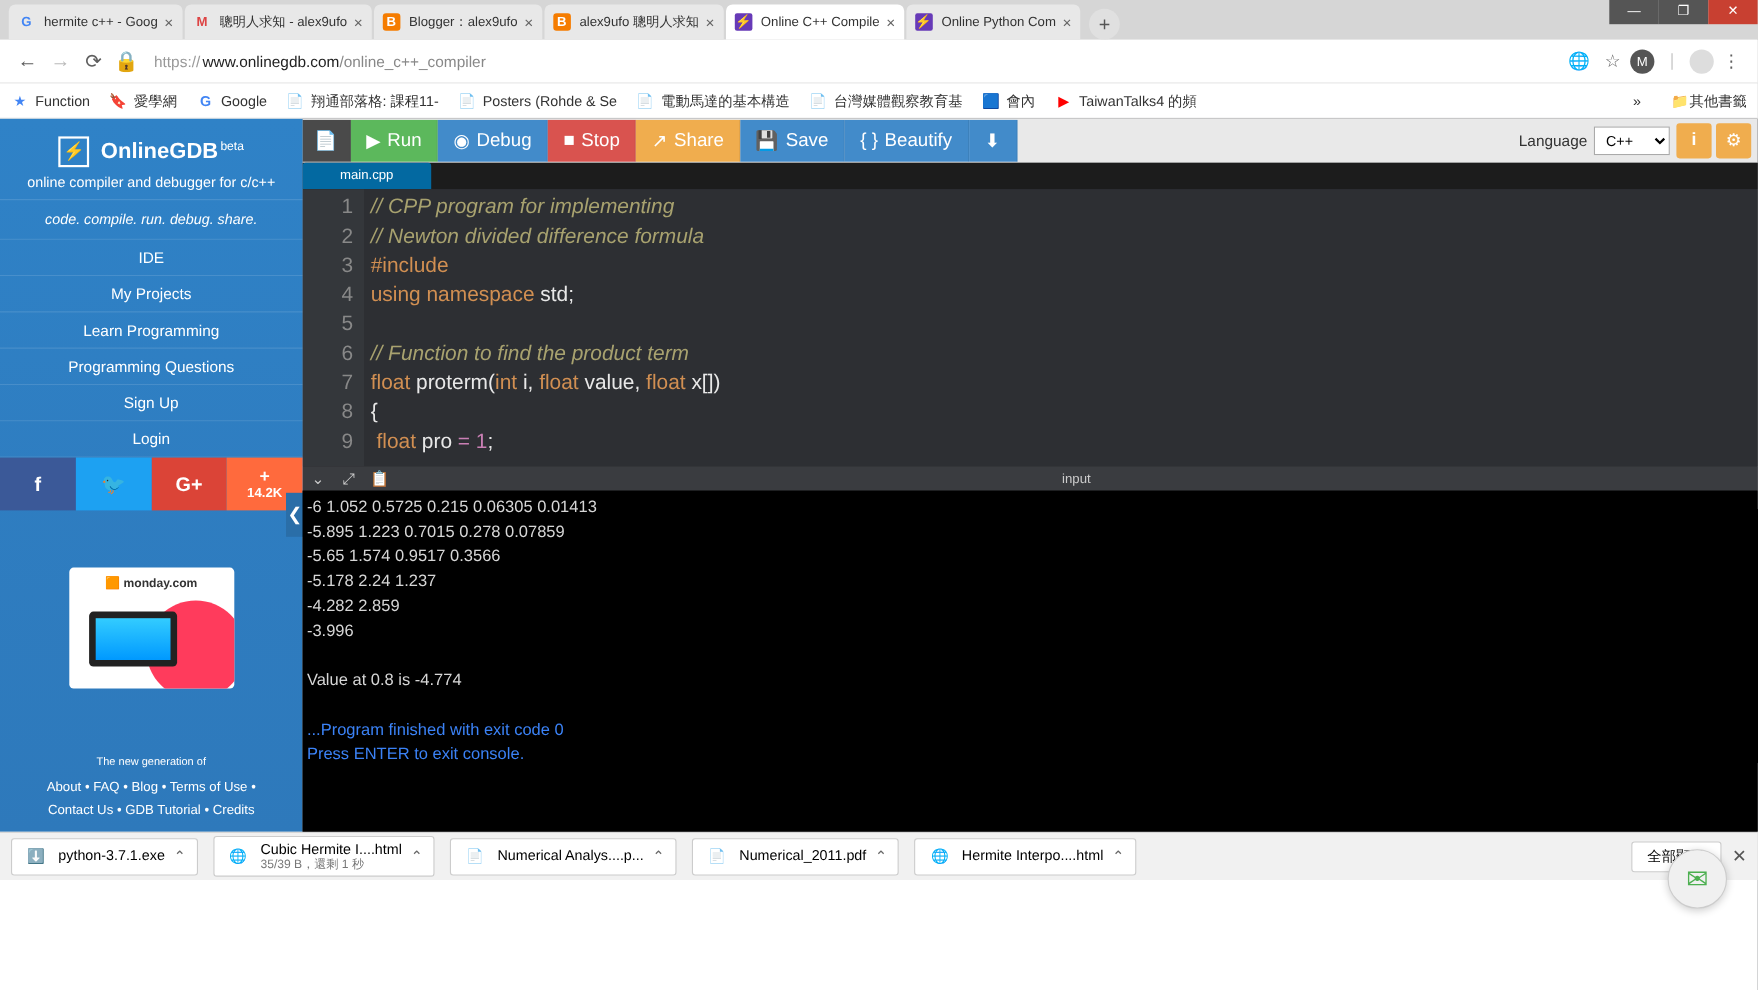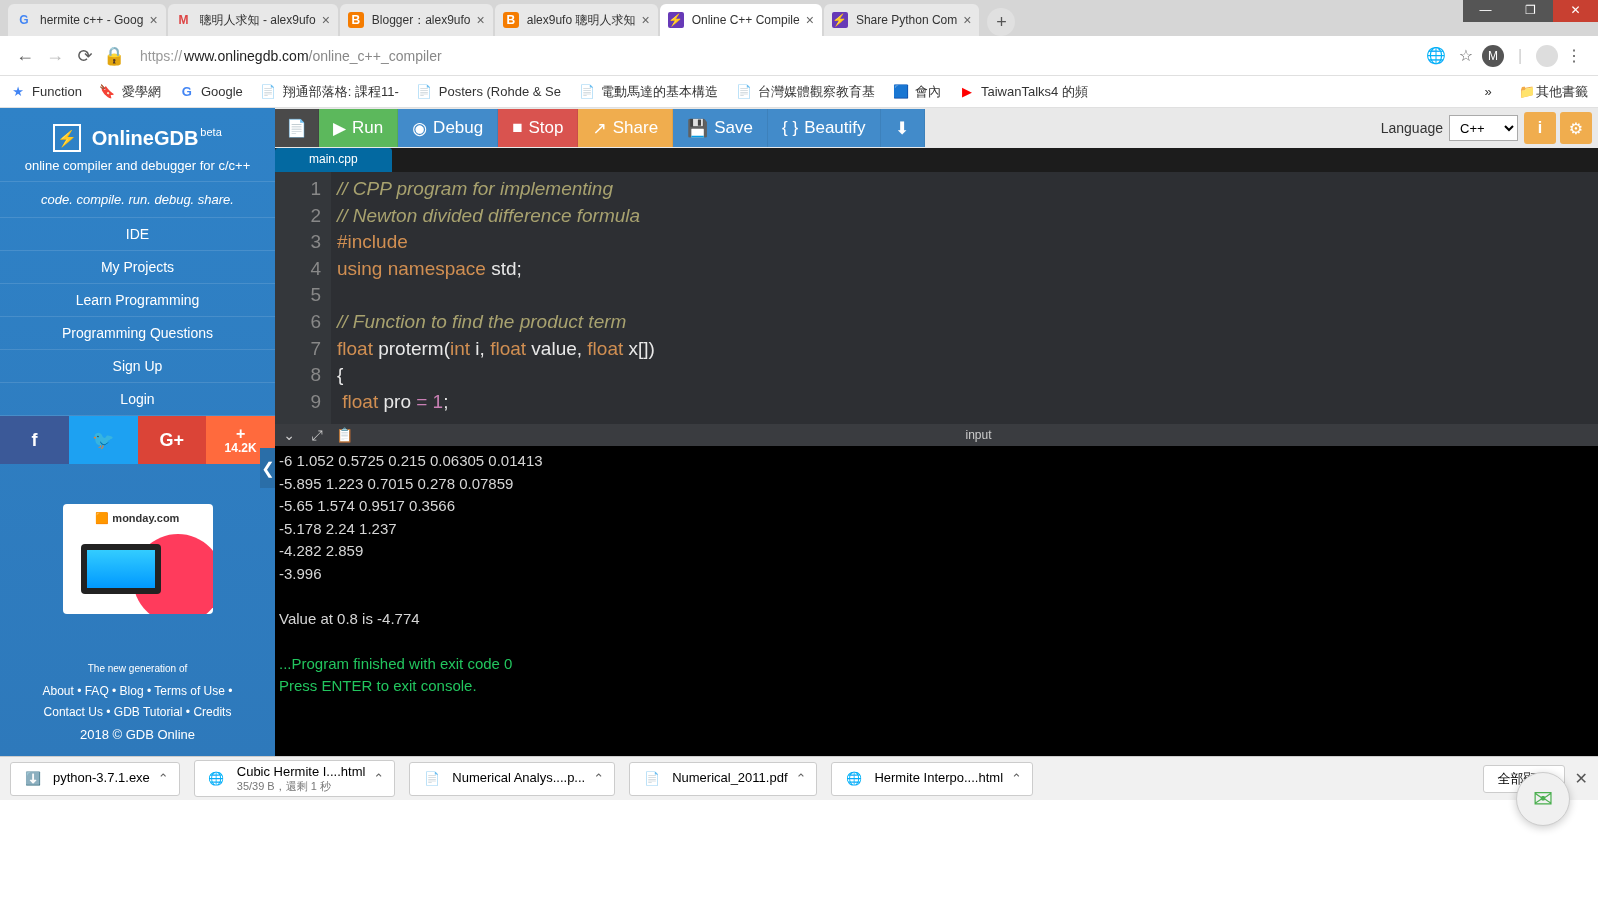--- a/index.html
+++ b/index.html
@@ -89,21 +89,21 @@
 .c-ident   { color: #e8e8e8; }
 .c-punc    { color: #e8e8e8; }
 .c-op      { color: #c97fb4; }
 .c-num     { color: #c97fb4; }
 
 .console-head { height: 22px; background: #3a3c40; display: flex; align-items: center; color: #ccc; font-size: 12px; }
 .console-head .ctl { width: 28px; text-align: center; font-size: 14px; cursor: pointer; }
 .console-head .center-label { flex: 1; text-align: center; }
 
 .console { height: 310px; background: #000; color: #d6d6d6; font-family: "Consolas", monospace; font-size: 15px; padding: 4px 4px; overflow-y: auto; position: relative; line-height: 1.5; }
-.console .green { color: #22c55e; }
+.console .green { color: #3b82f6; }
 
 
 .downloads-bar { height: 44px; background: #f1f1f1; display: flex; align-items: center; border-top: 1px solid #ccc; padding: 0 10px; font-size: 13px; }
 .dl-item { display: flex; align-items: center; padding: 4px 10px; border: 1px solid #ccc; border-radius: 3px; background: #fff; margin-right: 14px; cursor: pointer; }
 .dl-icon { width: 24px; height: 24px; margin-right: 8px; display: inline-flex; align-items: center; justify-content: center; }
 .dl-text { display: flex; flex-direction: column; line-height: 1.1; }
 .dl-sub { font-size: 11px; color: #777; }
 .dl-chev { margin-left: 8px; color: #666; }
 .dl-spacer { flex: 1; }
 .dl-showall { padding: 4px 14px; border: 1px solid #ccc; border-radius: 3px; background: #fff; }
@@ -136,21 +136,21 @@
     <span class="tab-title">alex9ufo 聰明人求知</span>
     <span class="tab-close">×</span>
   </div>
   <div class="browser-tab active">
     <span class="favicon" style="background:#673ab7;color:#fff;border-radius:2px;width:16px;height:16px">⚡</span>
     <span class="tab-title">Online C++ Compile</span>
     <span class="tab-close">×</span>
   </div>
   <div class="browser-tab">
     <span class="favicon" style="background:#673ab7;color:#fff;border-radius:2px;width:16px;height:16px">⚡</span>
-    <span class="tab-title">Share Python Com</span>
+    <span class="tab-title">Online Python Com</span>
     <span class="tab-close">×</span>
   </div>
   <div class="new-tab">+</div>
   <div class="win-controls">
     <div class="win-btn">—</div>
     <div class="win-btn">❐</div>
     <div class="win-btn close">✕</div>
   </div>
 </div>
 
@@ -256,21 +256,20 @@
         <a>About</a> •
         <a>FAQ</a> •
         <a>Blog</a> •
         <a>Terms of Use</a> •
       </div>
       <div>
         <a>Contact Us</a> •
         <a>GDB Tutorial</a> •
         <a>Credits</a>
       </div>
-      <div style="font-size:13px;margin-top:2px">2018 © GDB Online</div>
     </div>
   </div>
 
   <div class="editor-area">
 
     <div class="toolbar">
       <div class="tool-btn tool-newfile">
         <span>📄</span>
       </div>
       <div class="tool-btn tool-run">

